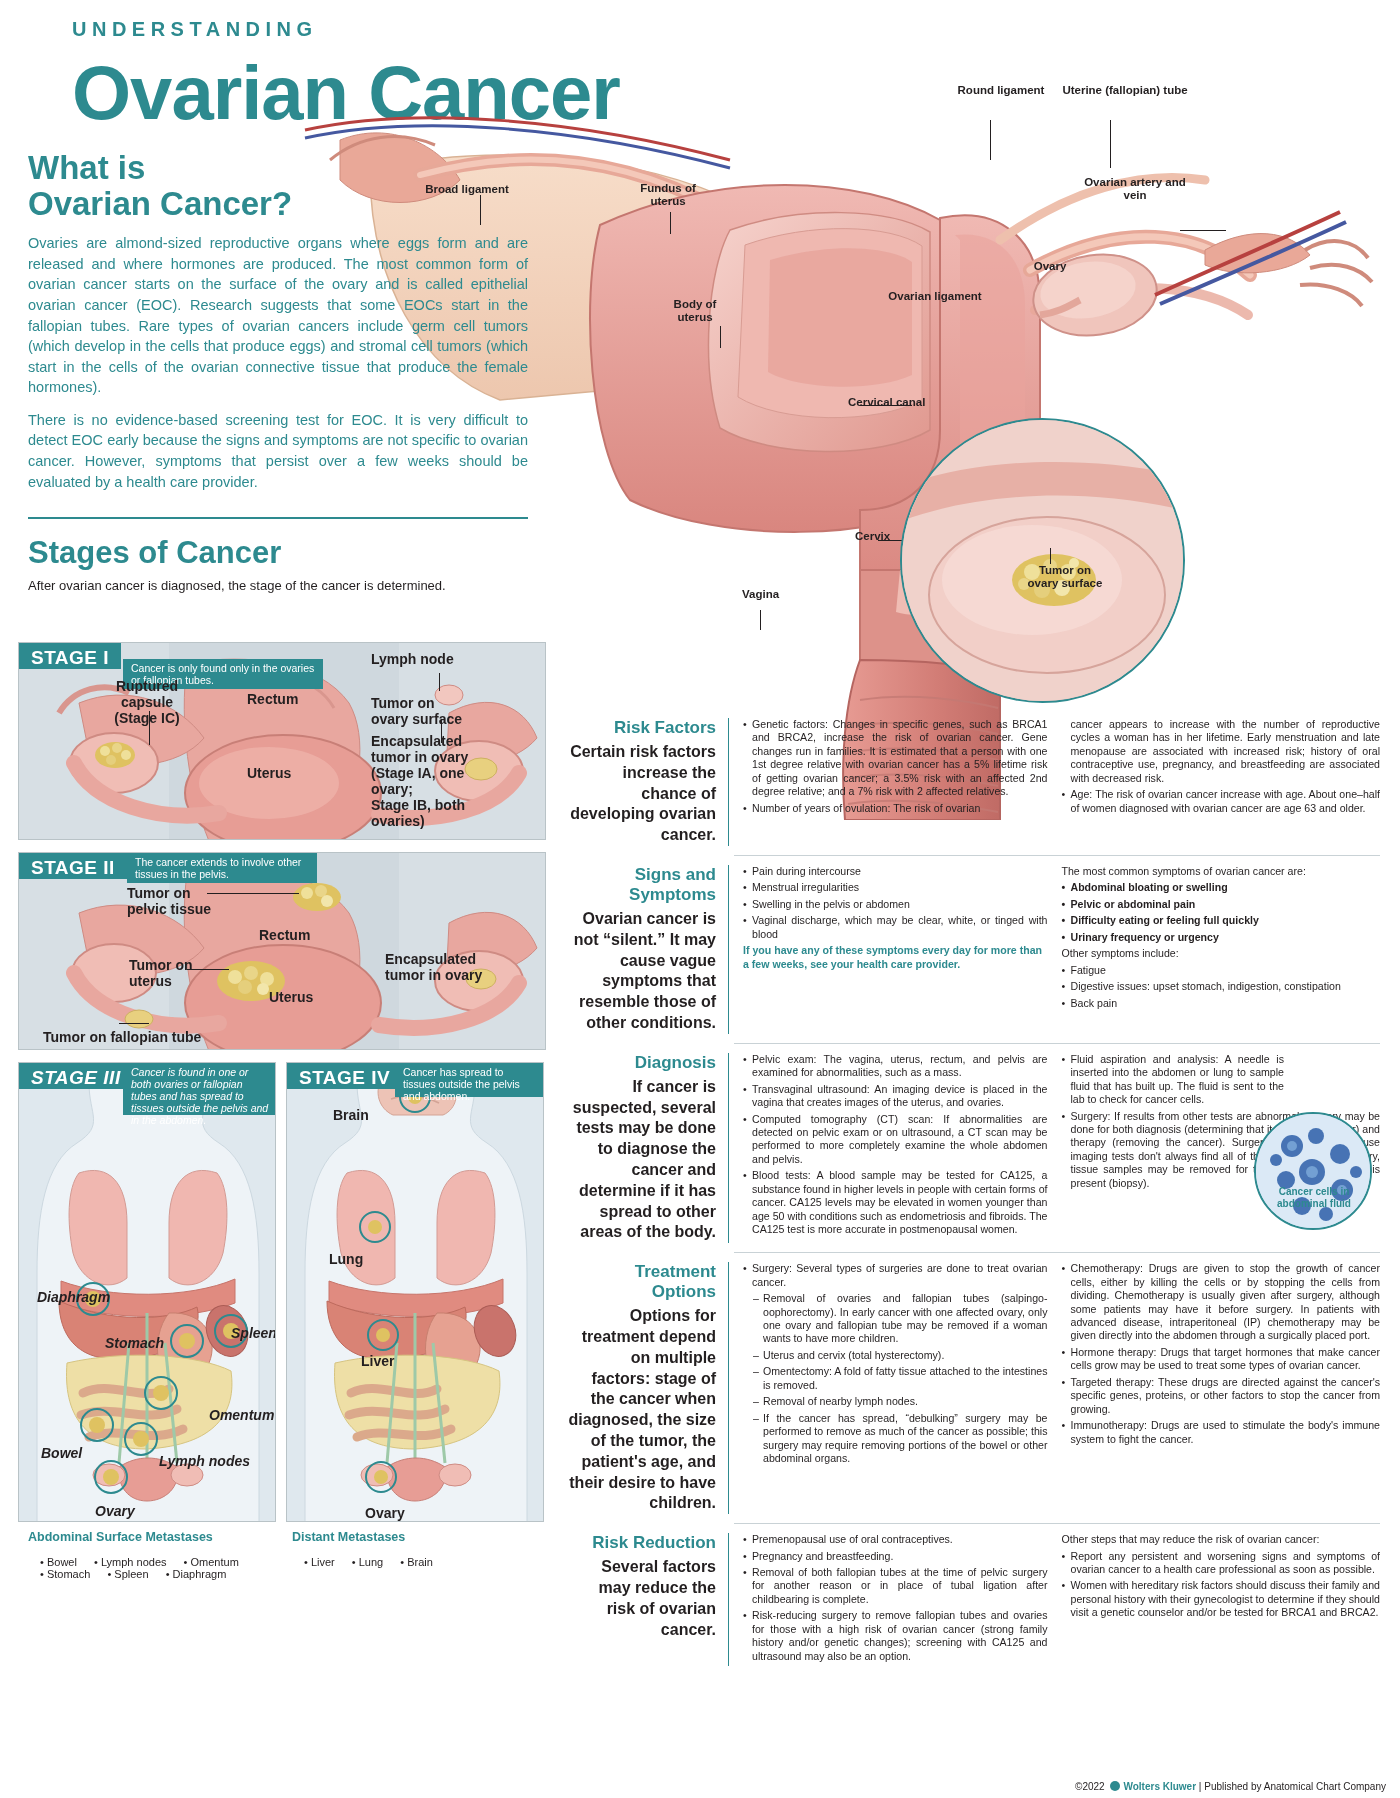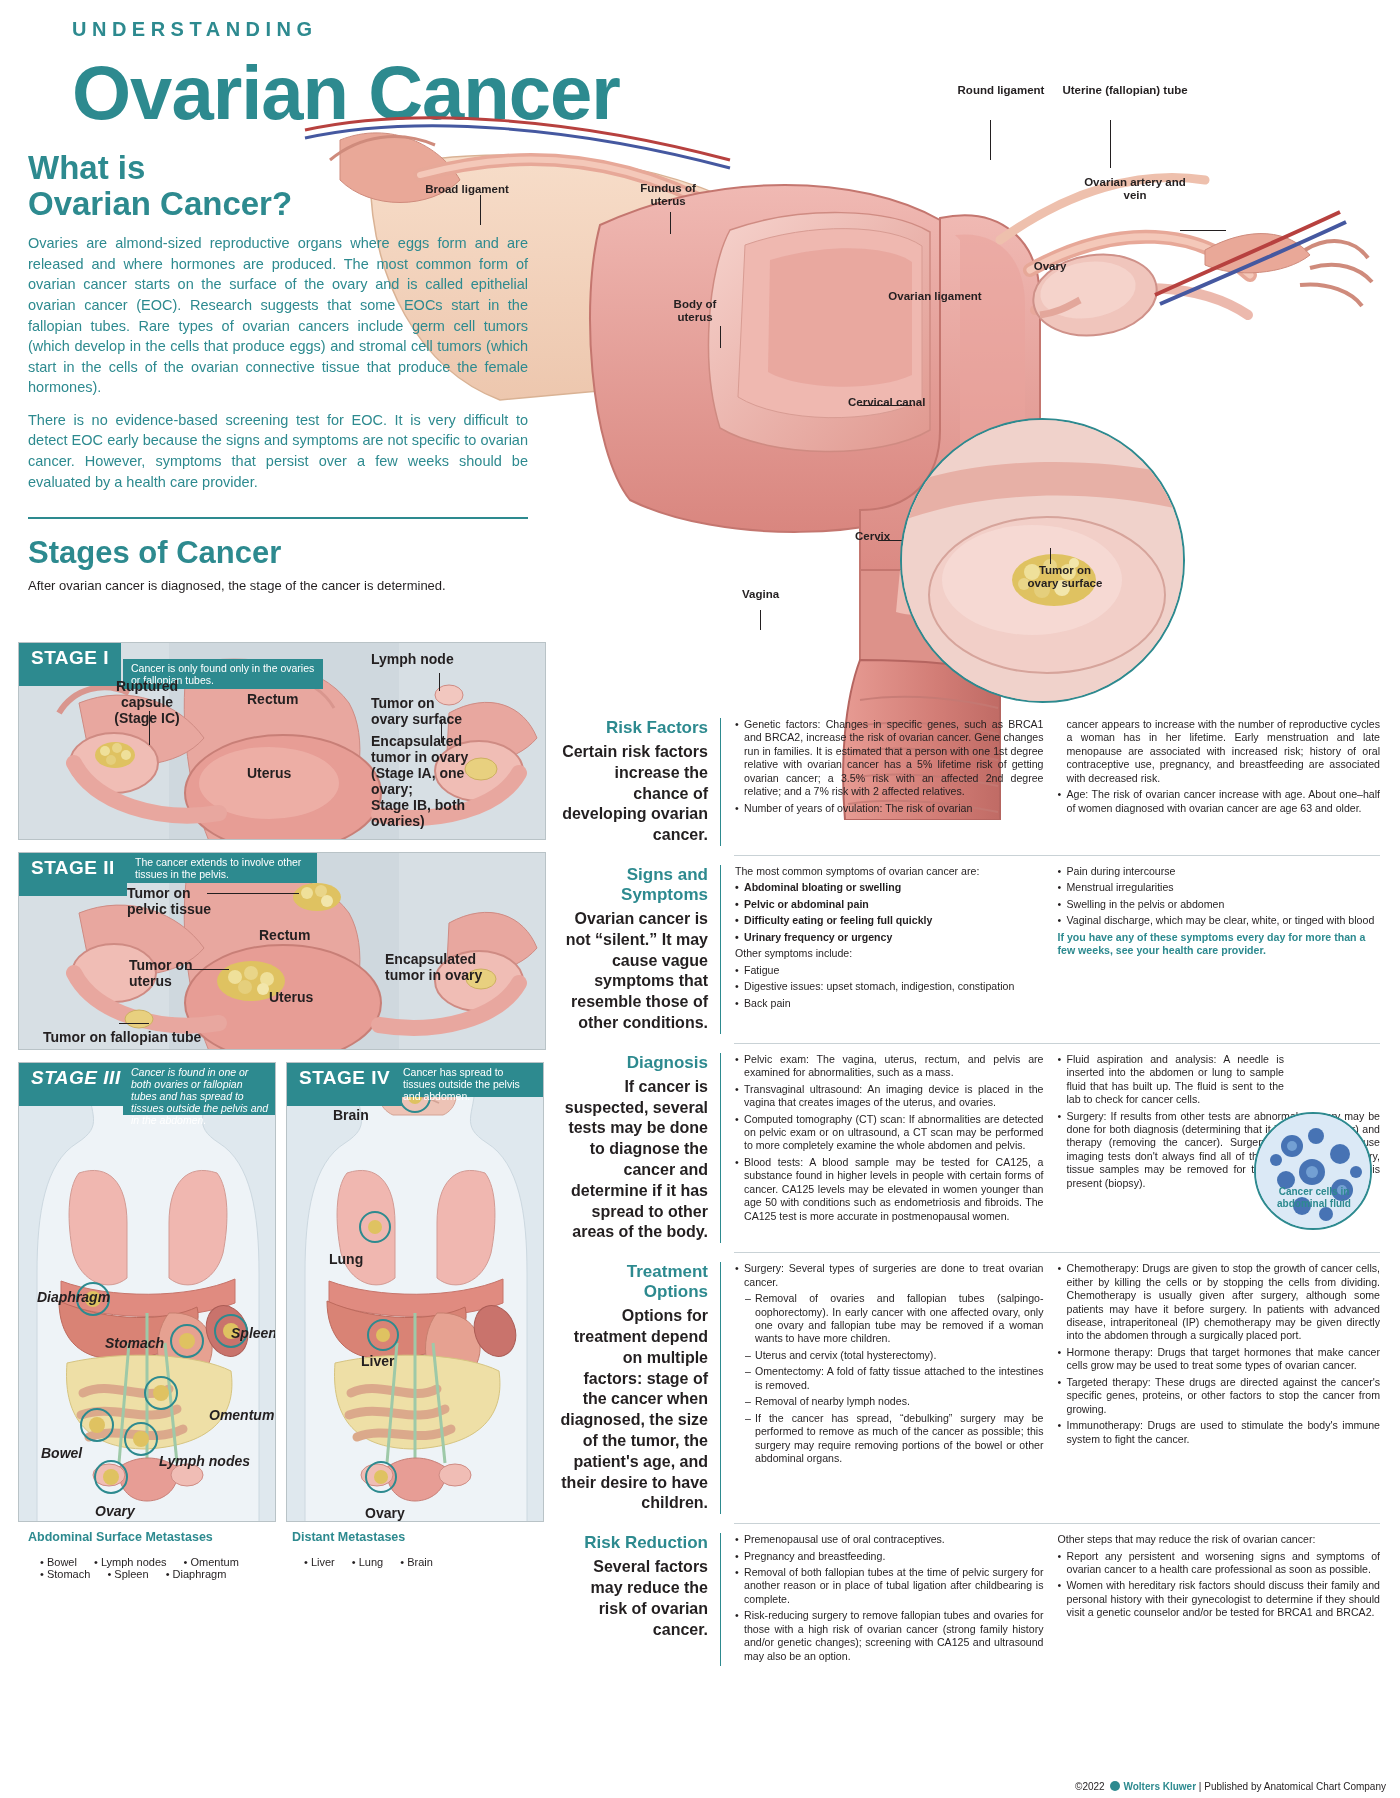--- a/index.html
+++ b/index.html
@@ -50,40 +50,40 @@
   .lbl.c { text-align:center; }
 
   
   .leader { position:absolute; background:#231f20; }
 
   
   .panel {
     position:absolute; border:1px solid #b9c3c7; overflow:hidden; background:#dfe6ea;
   }
   .panel .tag {
-    position:absolute; left:0; top:0; height:43px; background:#2d8a8f; color:#fff;
+    position:absolute; left:0; top:0; height:26px; background:#2d8a8f; color:#fff;
     font-size:19px; font-weight:700; letter-spacing:0.5px; padding:4px 12px 0 12px; z-index:5;
   }
   .panel .tagtext {
     position:absolute; top:0; height:30px; background:#2d8a8f; color:#fff;
     font-size:10.5px; line-height:1.15; padding:3px 8px 0 8px; z-index:5; font-weight:400;
   }
   .panel .plbl {
     position:absolute; font-size:14px; font-weight:700; color:#231f20; line-height:1.15; z-index:6;
   }
 
   .metas { position:absolute; font-size:11px; color:#231f20; }
   .metas .mt { color:#2d8a8f; font-weight:700; font-size:12.5px; margin-bottom:2px; }
   .metas ul { margin:12px; padding:0; list-style:none; }
   .metas li { display:inline-block; margin-right:14px; }
   .metas li:before { content:"• "; }
 
   
   .sections { position:absolute; left:560px; top:718px; width:820px; }
-  .sect { position:relative; display:flex; margin-bottom:0; }
+  .sect { position:relative; display:flex; margin-bottom:0;margin-left:8px; }
   .sect .left {
     width:160px; text-align:right; padding-right:12px; flex:none;
   }
   .sect .left h3 { font-size:17px; color:#2d8a8f; font-weight:700; margin:0 0 4px 0; }
   .sect .left p { font-size:16px; line-height:1.3; font-weight:700; margin:0; color:#231f20; }
   .sect .cols { display:flex; flex:1; border-left:1px solid #2d8a8f; padding-left:14px; }
   .sect .col { width:50%; padding-right:14px; }
   .sect .col:last-child { padding-right:0; }
   .sect ul { margin:0; padding:0; list-style:none; }
   .sect li {
@@ -504,42 +504,42 @@
     </div>
     <div class="divider"></div>
 
     <div class="sect">
       <div class="left">
         <h3>Signs and Symptoms</h3>
         <p>Ovarian cancer is not “silent.” It may cause vague symptoms that resemble those of other conditions.</p>
       </div>
       <div class="cols">
         <div class="col">
+          <ul>
+            <li>Pain during intercourse</li>
+            <li>Menstrual irregularities</li>
+            <li>Swelling in the pelvis or abdomen</li>
+            <li>Vaginal discharge, which may be clear, white, or tinged with blood</li>
+          </ul>
+          <p class="intro-line tealtxt" style="margin-top:3px;">If you have any of these symptoms every day for more than a few weeks, see your health care provider.</p>
+        </div>
+        <div class="col">
           <p class="intro-line">The most common symptoms of ovarian cancer are:</p>
           <ul>
             <li class="bold">Abdominal bloating or swelling</li>
             <li class="bold">Pelvic or abdominal pain</li>
             <li class="bold">Difficulty eating or feeling full quickly</li>
             <li class="bold">Urinary frequency or urgency</li>
           </ul>
           <p class="intro-line">Other symptoms include:</p>
           <ul>
             <li>Fatigue</li>
             <li>Digestive issues: upset stomach, indigestion, constipation</li>
             <li>Back pain</li>
           </ul>
-        </div>
-        <div class="col">
-          <ul>
-            <li>Pain during intercourse</li>
-            <li>Menstrual irregularities</li>
-            <li>Swelling in the pelvis or abdomen</li>
-            <li>Vaginal discharge, which may be clear, white, or tinged with blood</li>
-          </ul>
-          <p class="intro-line tealtxt" style="margin-top:3px;">If you have any of these symptoms every day for more than a few weeks, see your health care provider.</p>
         </div>
       </div>
     </div>
     <div class="divider"></div>
 
     <div class="sect">
       <div class="left">
         <h3>Diagnosis</h3>
         <p>If cancer is suspected, several tests may be done to diagnose the cancer and determine if it has spread to other areas of the body.</p>
       </div>

